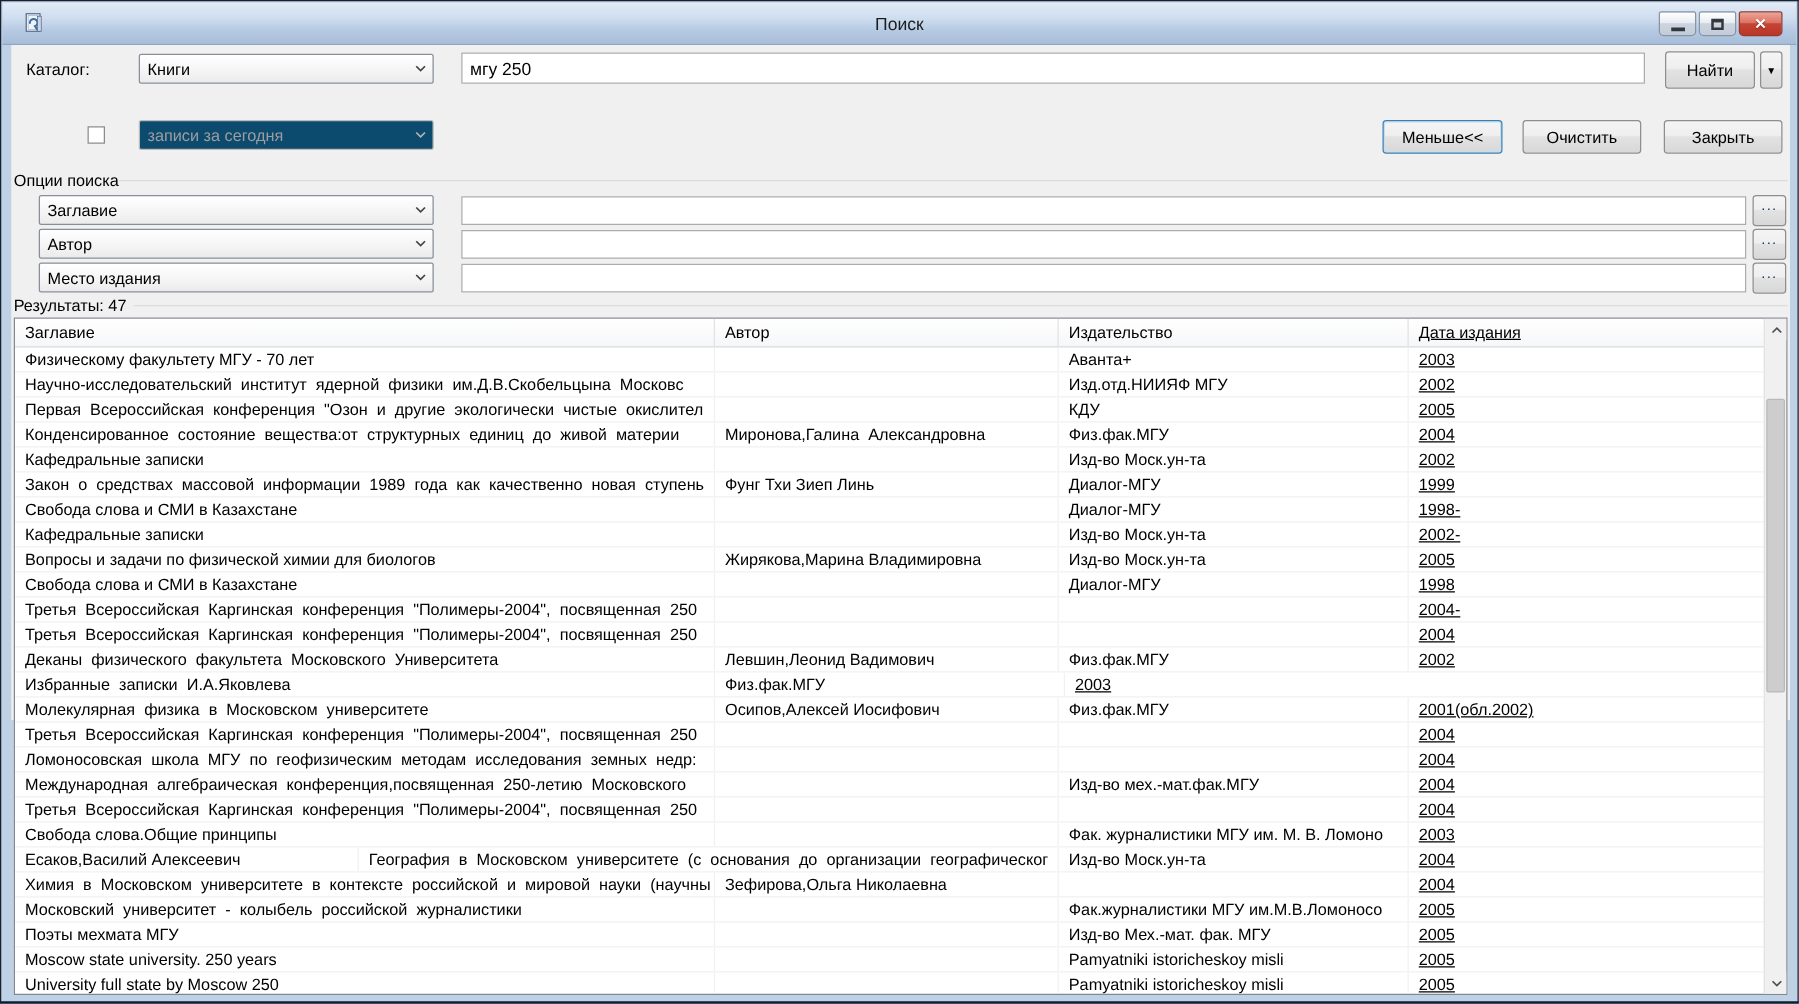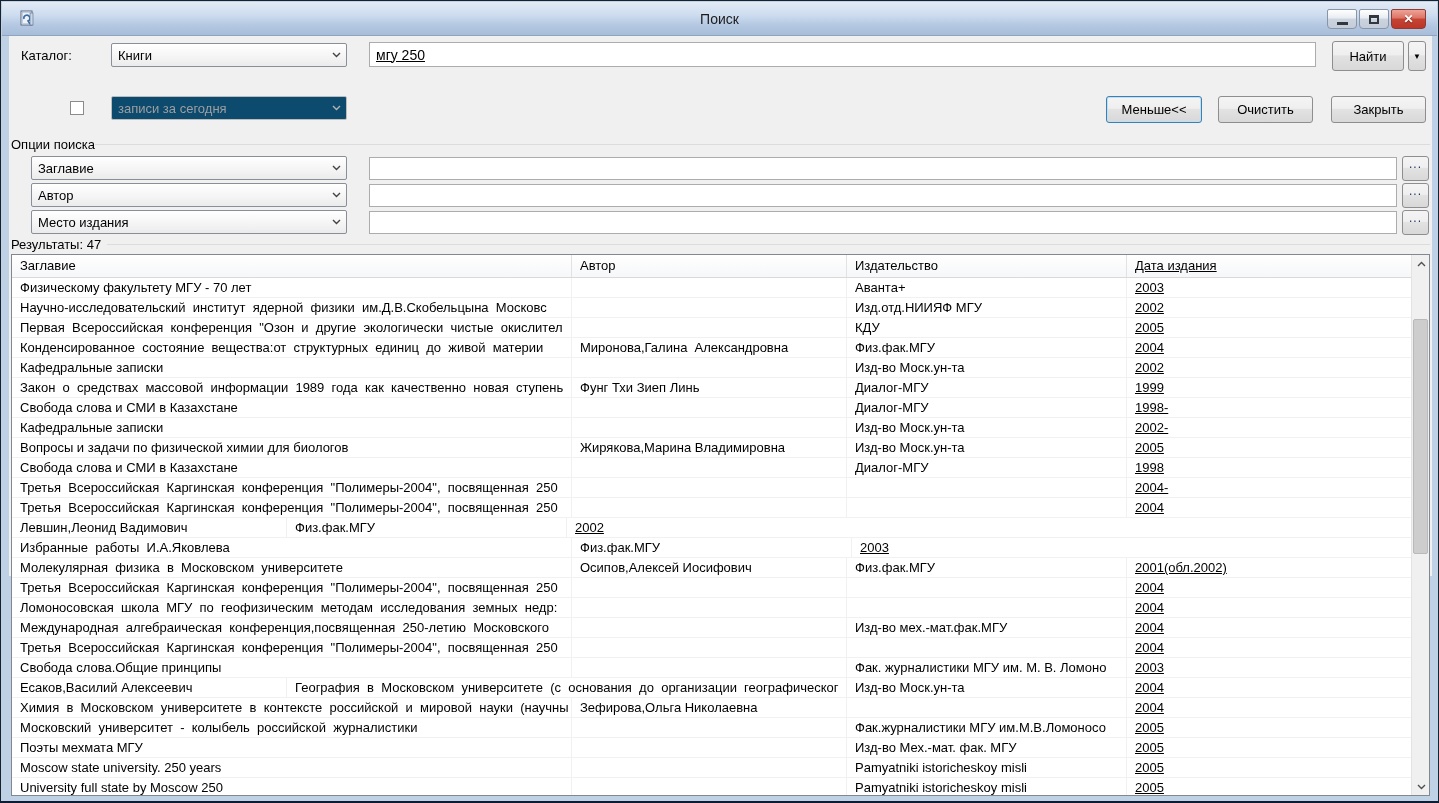--- a/index.html
+++ b/index.html
@@ -37,21 +37,21 @@
   .combo { position:absolute; height:24px; border:1px solid #898f99; border-radius:2px;
     background:linear-gradient(#ffffff, #f4f4f4 60%, #ebebeb); display:flex; align-items:center; }
   .combo .cb-text { flex:1; padding-left:6px; font-size:13px; color:#000;
     white-space:nowrap; overflow:hidden; }
   .combo .cb-arrow { width:19px; display:flex; align-items:center; justify-content:center; align-self:stretch; }
   .combo.disabled { background:#0c4a6e; border-color:#bcbcbc; }
   .combo.disabled .cb-text { color:#9e9ea0; }
   .combo.disabled svg polyline { stroke:#b3b3b3; }
 
   input.textbox { position:absolute; border:1px solid #acacac; background:#fff;
-    font-family:"Liberation Sans", sans-serif; font-size:14px; color:#000; padding:0 6px; outline:none;text-decoration:underline; }
+    font-family:"Liberation Sans", sans-serif; font-size:14px; color:#000; padding:0 6px; outline:none; }
 
   .btn { position:absolute; border:1px solid #8e8e8e; border-radius:3px;
     background:linear-gradient(#f4f4f4, #efefef 45%, #e2e2e2 50%, #d8d8d8);
     font-family:"Liberation Sans", sans-serif; font-size:13px; color:#000;
     display:flex; align-items:center; justify-content:center; }
   .btn.focused { border:1px solid #3c7fb1; box-shadow:inset 0 0 0 1px #c0dff3; }
   .btn.small-drop { font-size:8px; }
   .btn.dots { font-size:12px; letter-spacing:1px; color:#16325c; align-items:flex-start; }
 
   .checkbox { position:absolute; width:14px; height:14px; background:#fff;
@@ -249,26 +249,27 @@
             <div class="tcell c2"></div>
             <div class="tcell c3">2004-</div>
           </div>
           <div class="trow">
             <div class="tcell c0">Третья  Всероссийская  Каргинская  конференция  "Полимеры-2004",  посвященная  250</div>
             <div class="tcell c1"></div>
             <div class="tcell c2"></div>
             <div class="tcell c3">2004</div>
           </div>
           <div class="trow">
+            <div class="tcell c0">Деканы  физического  факультета  Московского  Университета</div>
             <div class="tcell c1">Левшин,Леонид Вадимович</div>
             <div class="tcell c2">Физ.фак.МГУ</div>
             <div class="tcell c3">2002</div>
           </div>
           <div class="trow">
-            <div class="tcell c0">Избранные  работы  И.А.Яковлева</div>
+            <div class="tcell c0">Избранные  записки  И.А.Яковлева</div>
             <div class="tcell c2">Физ.фак.МГУ</div>
             <div class="tcell c3">2003</div>
           </div>
           <div class="trow">
             <div class="tcell c0">Молекулярная  физика  в  Московском  университете</div>
             <div class="tcell c1">Осипов,Алексей Иосифович</div>
             <div class="tcell c2">Физ.фак.МГУ</div>
             <div class="tcell c3">2001(обл.2002)</div>
           </div>
           <div class="trow">

